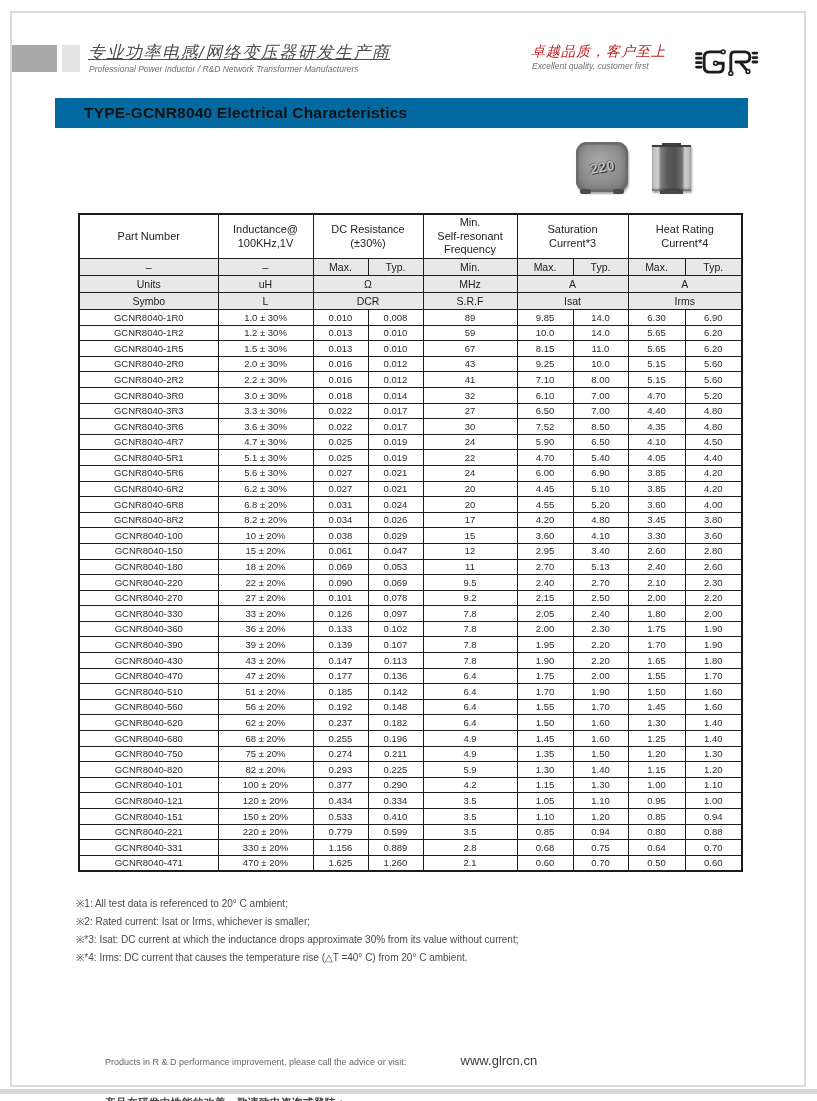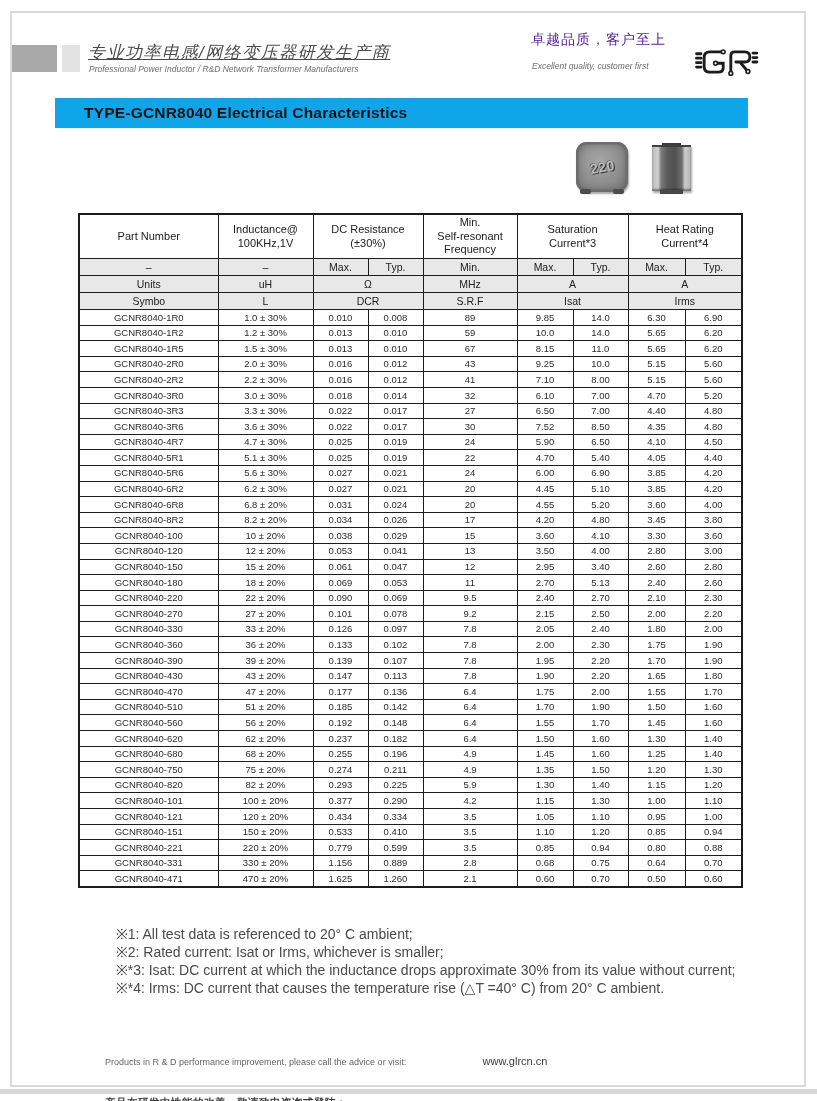--- a/index.html
+++ b/index.html
@@ -9,28 +9,28 @@
   }
   .page-border{position:absolute;left:10px;top:11px;width:796px;height:1076px;
     border:2px solid #dbdbdb;box-sizing:border-box;}
   
   .sq-dark{position:absolute;left:12px;top:45px;width:45px;height:27px;background:#a9a9a9;}
   .sq-light{position:absolute;left:62px;top:45px;width:18px;height:27px;background:#e3e3e3;}
   .brand-cn{position:absolute;left:88px;top:41px;font-size:17px;color:#4c4c4c;
     font-style:italic;letter-spacing:1.5px;white-space:nowrap;text-decoration:underline;}
   .brand-en{position:absolute;left:89px;top:64px;font-size:8.5px;color:#6e6e6e;
     font-style:italic;white-space:nowrap;}
-  .slogan-cn{position:absolute;left:531px;top:31px;font-size:14px;color:#4c1d95;
-    letter-spacing:1px;white-space:nowrap;}
+  .slogan-cn{position:absolute;left:531px;top:43px;font-size:14px;color:#b91c1c;
+    font-style:italic;letter-spacing:1px;white-space:nowrap;}
   .slogan-en{position:absolute;left:532px;top:61px;font-size:8.5px;color:#6e6e6e;
     font-style:italic;white-space:nowrap;}
   .logo{position:absolute;left:694px;top:41px;}
   
   .title-bar{position:absolute;left:55px;top:98px;width:693px;height:30px;
-    background:#0ea5e9;display:flex;align-items:center;}
+    background:#0369a1;display:flex;align-items:center;}
   .title-bar .t{font-weight:bold;font-size:15.5px;color:#111;margin-left:29px;letter-spacing:.2px;}
   
   .photo-top{position:absolute;left:576px;top:142px;width:52px;height:50px;border-radius:11px;
     background:radial-gradient(circle at 45% 38%, #a6a6a6 0%, #8d8d8d 55%, #767676 100%);
     box-shadow:inset 0 0 0 2.5px #6c6c6c, inset 0 0 10px rgba(0,0,0,.35), 1px 2px 2px rgba(0,0,0,.35);
     display:flex;align-items:center;justify-content:center;}
   .photo-top::before,.photo-top::after{content:"";position:absolute;bottom:-2px;width:11px;height:5px;
     background:#4b4b4b;border-radius:2px;}
   .photo-top::before{left:4px;} .photo-top::after{right:4px;}
   .marking{font-size:14px;font-weight:bold;color:#bdbdbd;transform:rotate(-9deg);
@@ -44,28 +44,28 @@
   table.spec{position:absolute;left:78px;top:213px;width:663px;border-collapse:collapse;
     table-layout:fixed;border:2px solid #1c1c1c;}
   table.spec th, table.spec td{border:1px solid #1c1c1c;text-align:center;vertical-align:middle;
     padding:0;overflow:hidden;}
   tr.main th{height:43px;font-weight:normal;font-size:11px;color:#222;
     white-space:pre-line;line-height:1.25;}
   tr.limits th, tr.units th, tr.symbol th{height:16px;font-weight:normal;font-size:10.5px;
     background:#e8e8e8;color:#222;}
   tbody.rows td{height:14.6px;font-size:9.5px;color:#2b2b2b;line-height:1;}
   
-  .notes{position:absolute;left:76px;top:925px;font-size:14px;color:#4a4a4a;margin-left:40px;}
+  .notes{position:absolute;left:76px;top:895px;font-size:10px;color:#4a4a4a;}
   .notes div{height:18px;line-height:18px;white-space:nowrap;}
   
   .footer-cn{position:absolute;left:105px;top:1096px;font-size:10.5px;font-weight:bold;
     color:#3c3c3c;letter-spacing:.5px;white-space:nowrap;}
   .footer-en-row{position:absolute;left:105px;top:1051px;white-space:nowrap;}
   .footer-en{font-size:9px;color:#666;}
-  .footer-url{font-size:11px;color:#3c3c3c;margin-left:72px;text-decoration:none;}
+  .footer-url{font-size:13px;color:#3c3c3c;margin-left:50px;text-decoration:none;}
   .bottom-band{position:absolute;left:0;top:1089px;width:817px;height:5px;background:#d8d8d8;}
 </style>
 </head>
 <body>
 
 <div class="page-border"></div>
 
 <div class="sq-dark"></div>
 <div class="sq-light"></div>
 <div class="brand-cn">专业功率电感/网络变压器研发生产商</div>
@@ -320,31 +320,20 @@
         <td>10 ± 20%</td>
         <td>0.038</td>
         <td>0.029</td>
         <td>15</td>
         <td>3.60</td>
         <td>4.10</td>
         <td>3.30</td>
         <td>3.60</td>
       </tr>
       <tr>
-        <td>GCNR8040-120</td>
-        <td>12 ± 20%</td>
-        <td>0.053</td>
-        <td>0.041</td>
-        <td>13</td>
-        <td>3.50</td>
-        <td>4.00</td>
-        <td>2.80</td>
-        <td>3.00</td>
-      </tr>
-      <tr>
         <td>GCNR8040-150</td>
         <td>15 ± 20%</td>
         <td>0.061</td>
         <td>0.047</td>
         <td>12</td>
         <td>2.95</td>
         <td>3.40</td>
         <td>2.60</td>
         <td>2.80</td>
       </tr>

